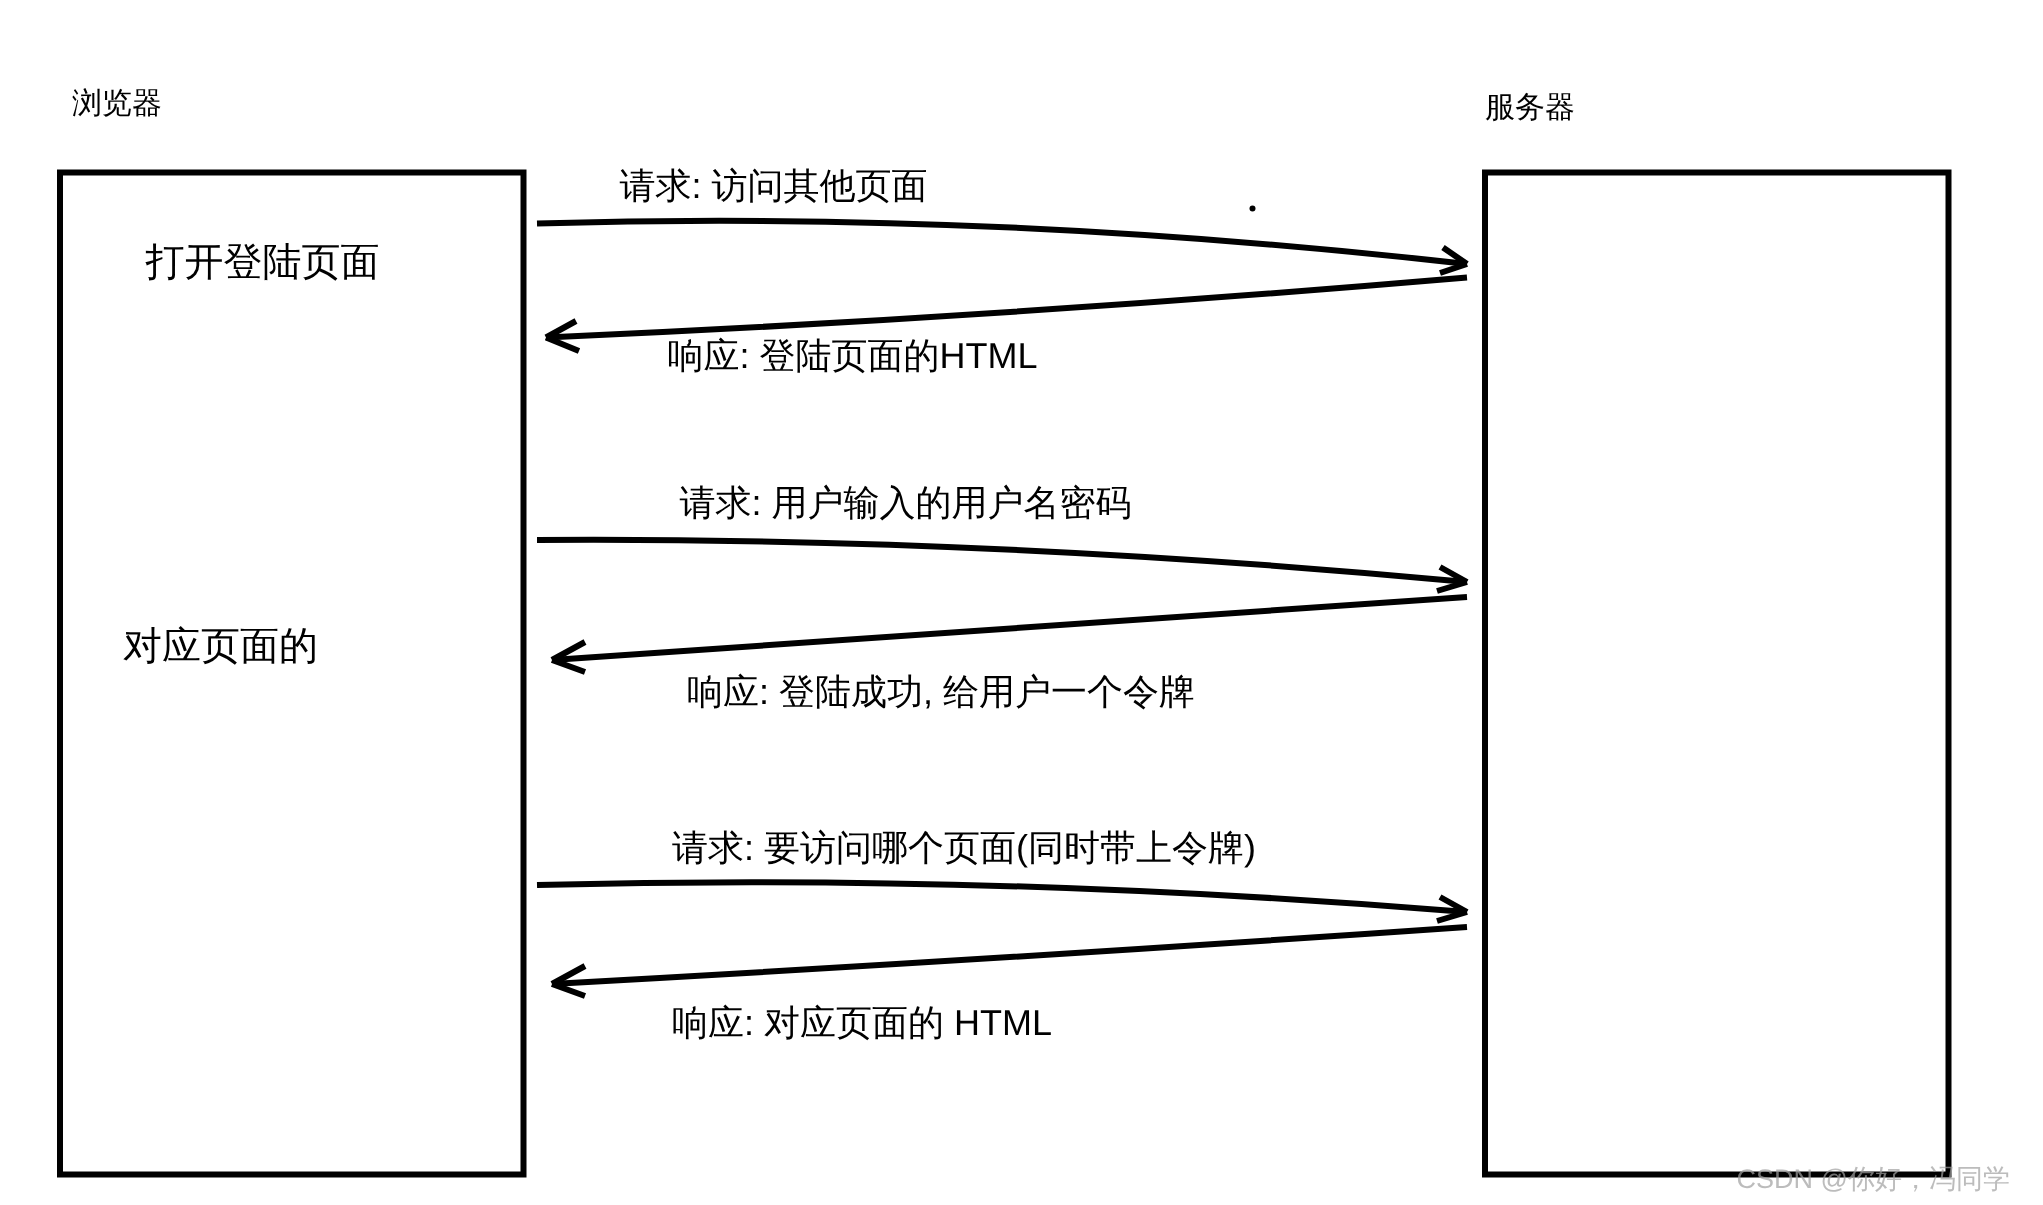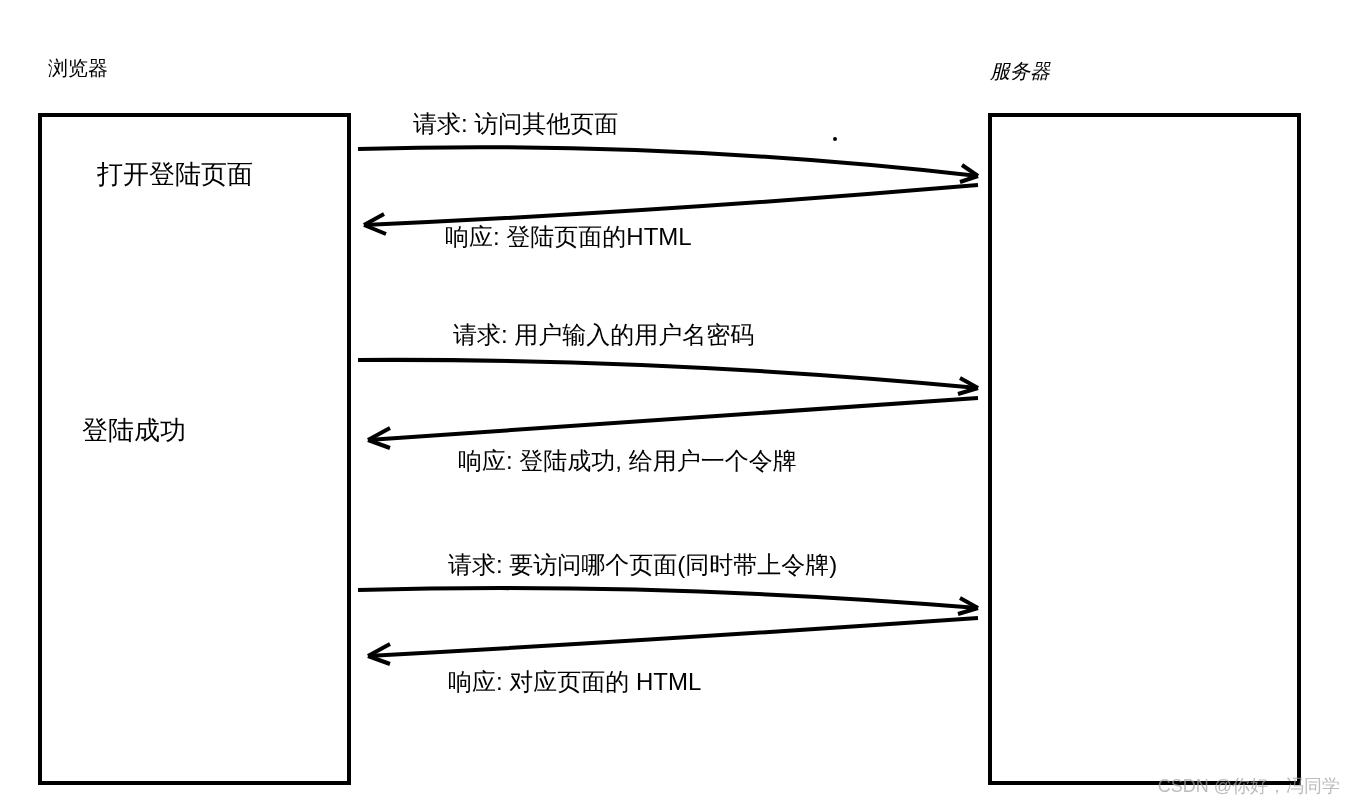--- a/index.html
+++ b/index.html
@@ -42,25 +42,25 @@
       top: 0;
       width: 1362px;
       height: 803px;
       pointer-events: none;
     }
   </style>
 </head>
 <body>
 
 <div class="label-title" style="left:48px; top:55px;">浏览器</div>
-<div class="label-title" style="left:990px; top:58px;font-style:italic;">服务器</div>
+<div class="label-title" style="left:990px; top:58px;">服务器</div>
 
 <div class="box" style="left:38px; top:113px; width:313px; height:672px;">
   <div class="box-text" style="left:55px; top:40px;">打开登陆页面</div>
-  <div class="box-text" style="left:40px; top:296px;">登陆成功</div>
+  <div class="box-text" style="left:40px; top:296px;">对应页面的</div>
 </div>
 
 <div class="box" style="left:988px; top:113px; width:313px; height:672px;"></div>
 
 <svg class="arrows" viewBox="0 0 1362 803">
   <defs></defs>
 
   <g>
     <path d="M358 149 Q 660 140 978 176" stroke="black" stroke-width="4" fill="none"></path>
     <path d="M978 176 L962 165 M978 176 L960 182" stroke="black" stroke-width="4" fill="none"></path>

